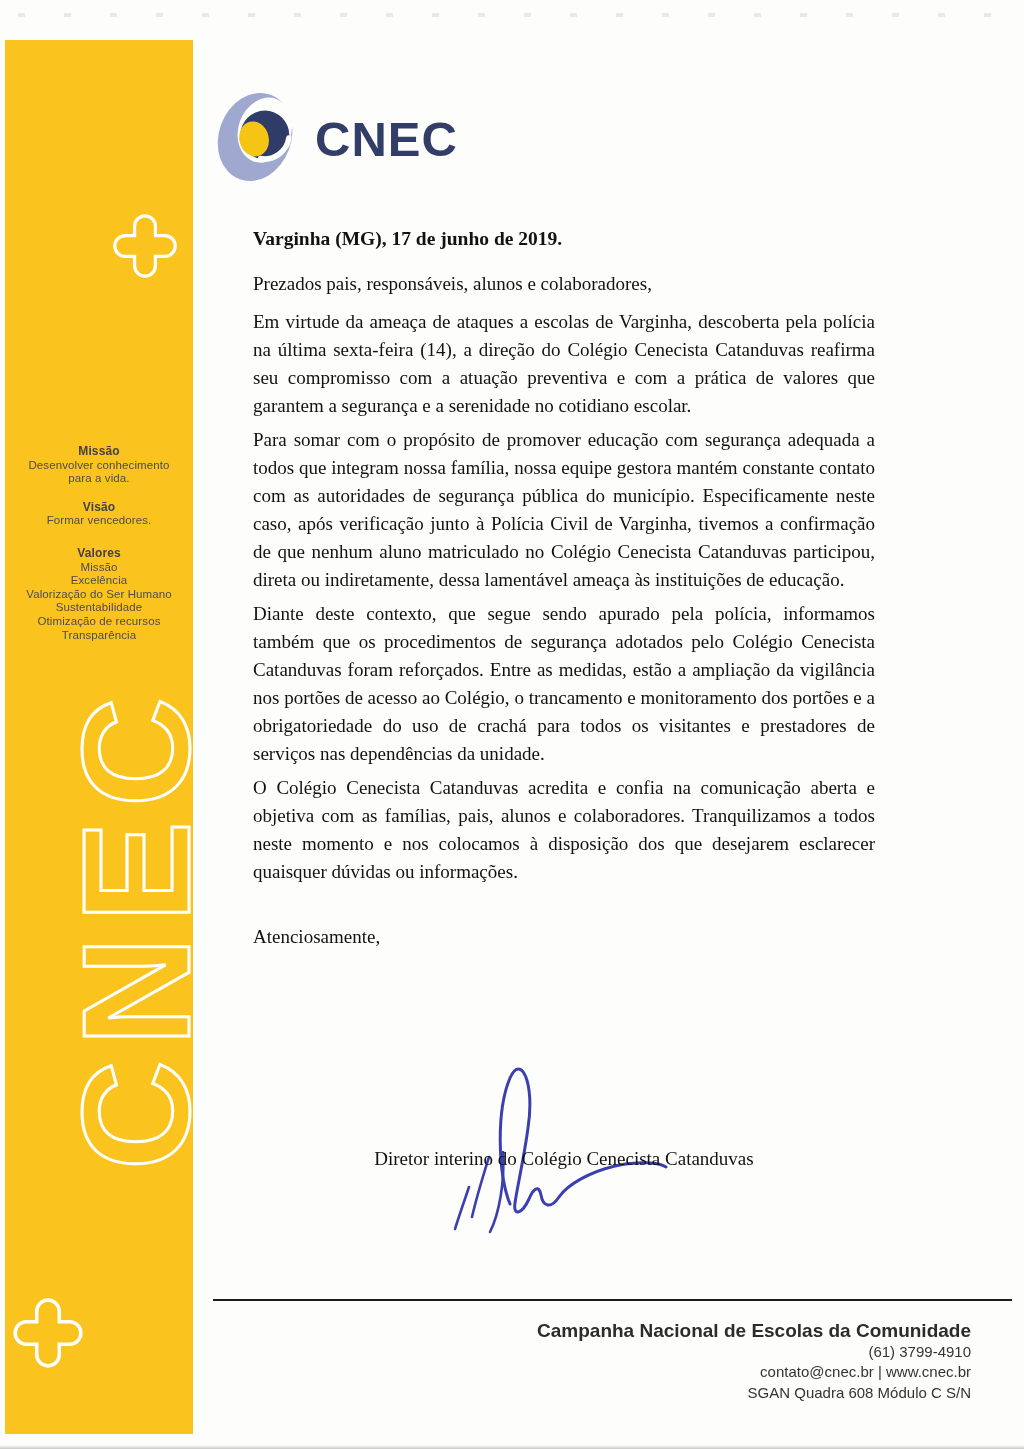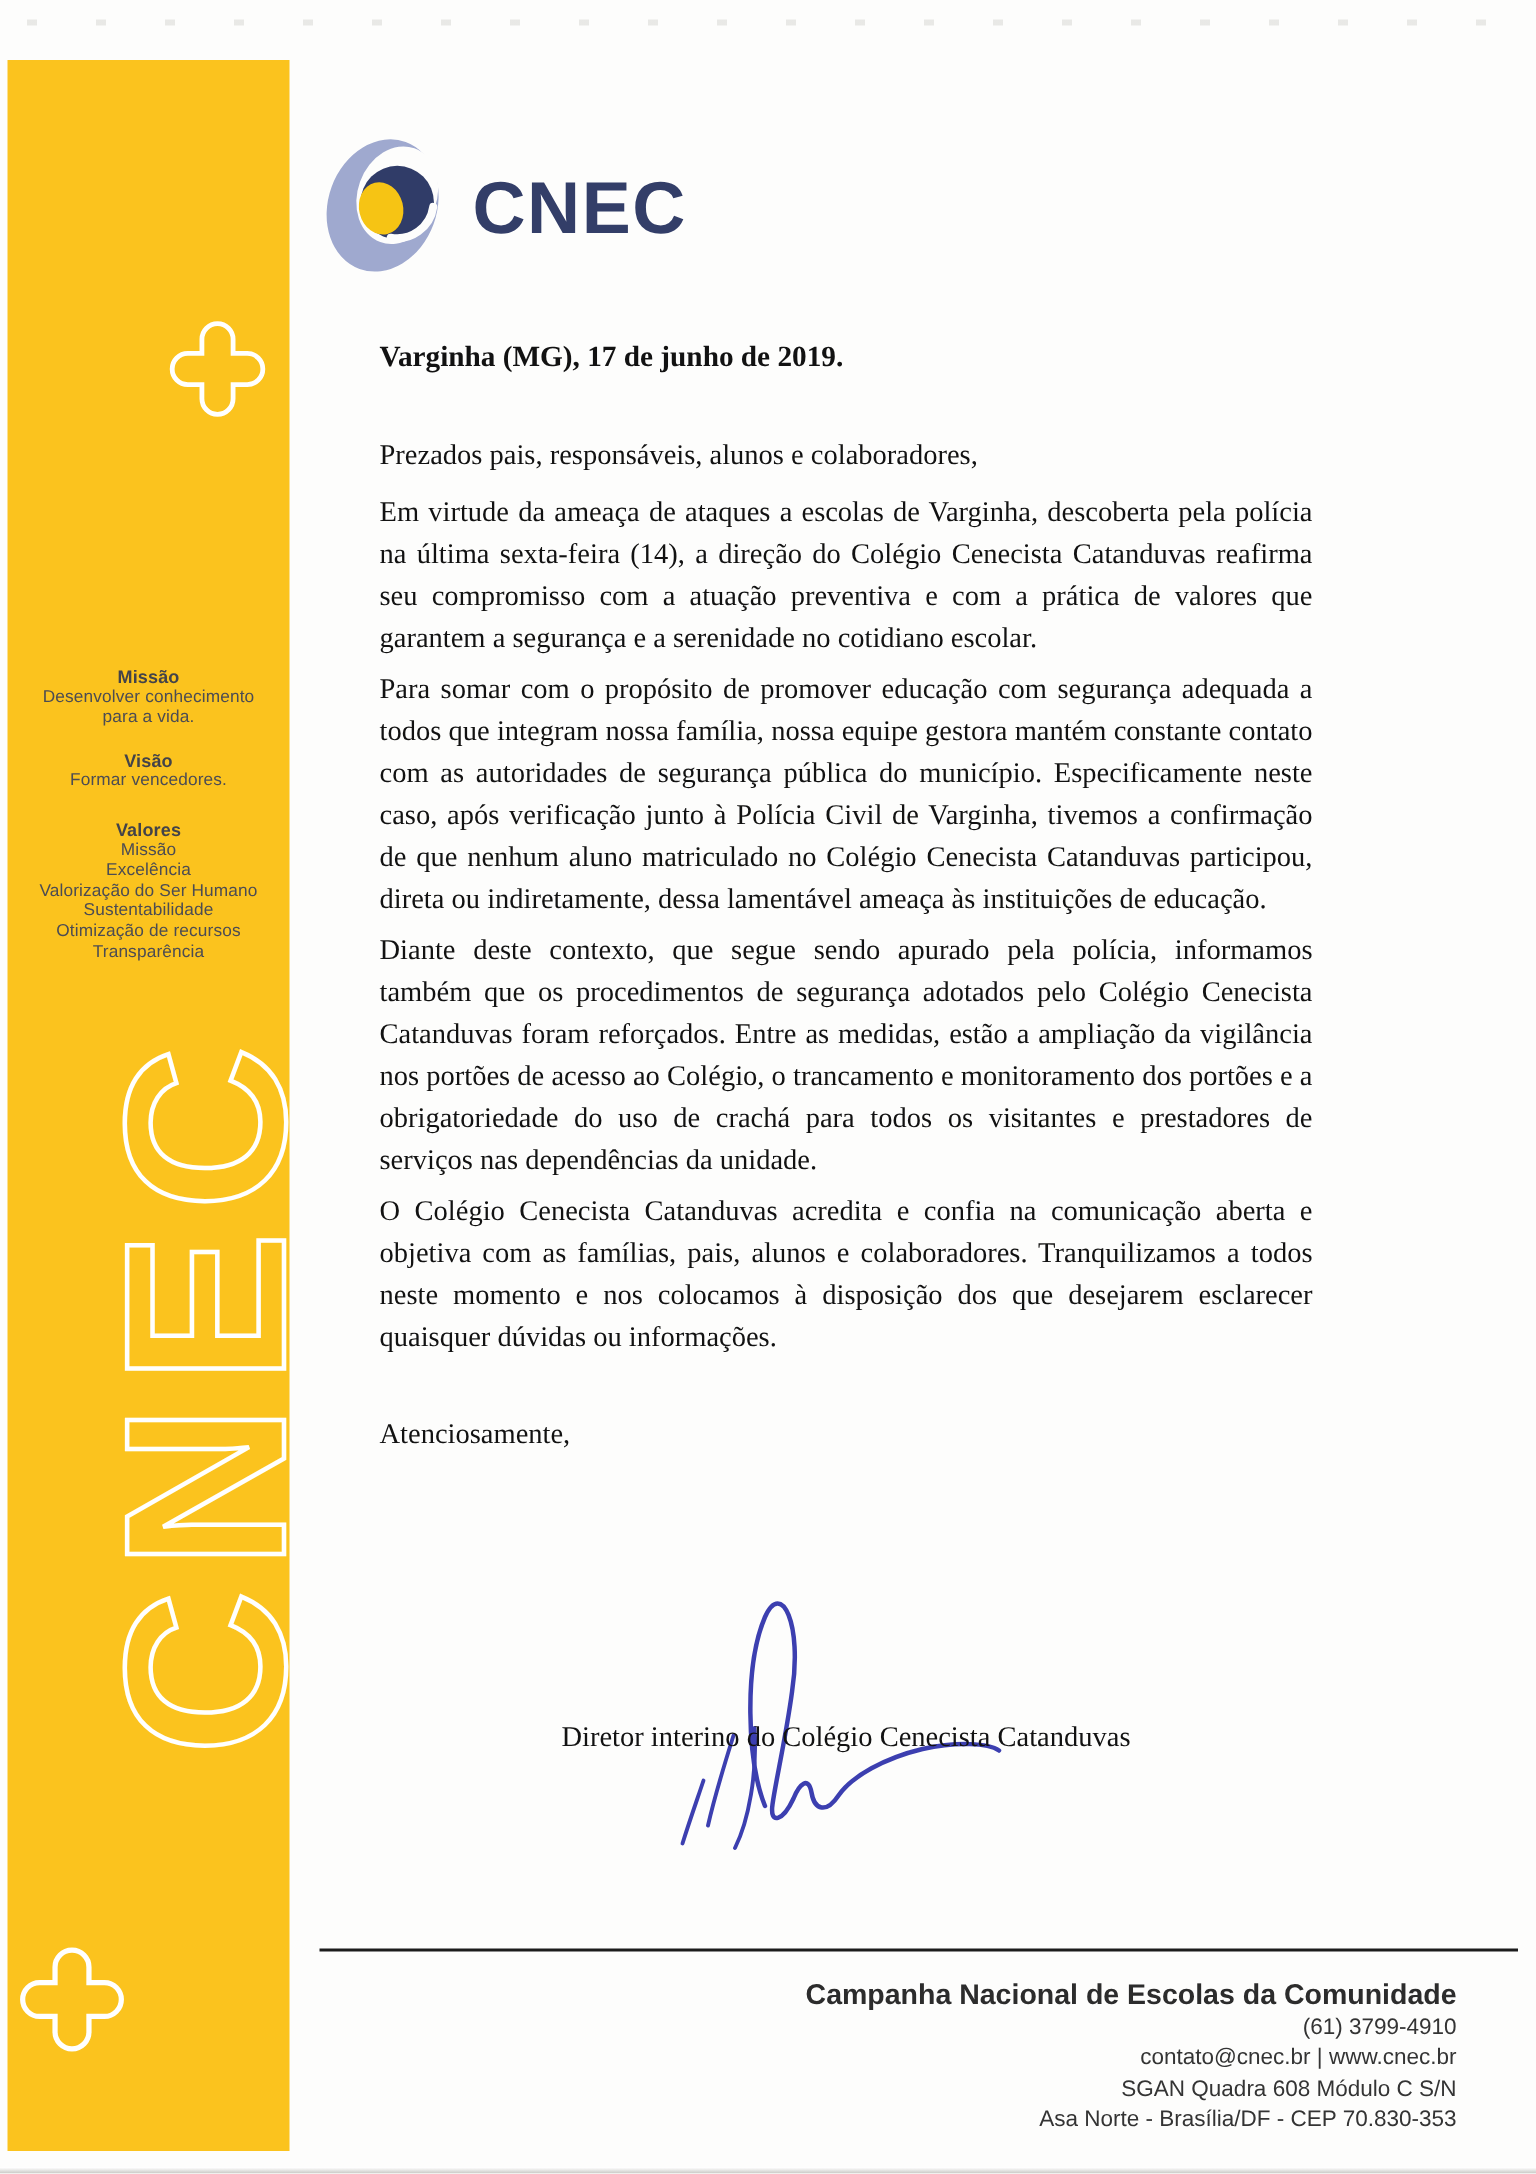--- a/index.html
+++ b/index.html
@@ -38,21 +38,21 @@
   }
   .logo-word{
     font-weight:bold;font-size:49px;letter-spacing:1px;color:#333e68;
     margin-left:12px;margin-top:6px;
   }
   .letter{
     position:absolute;left:253px;top:228px;width:622px;
     font-family:"Liberation Serif",serif;font-size:19px;color:#121212;
   }
   .date-line{font-weight:bold;font-size:19.5px;}
-  .greeting{margin-top:43px;}
+  .greeting{margin-top:23px;}
   .letter p{
     margin:6px 0 0 0;line-height:28px;text-align:justify;
   }
   .letter p.first{margin-top:13px;}
   .closing{margin-top:40px;}
   .sig-block{
     position:absolute;left:253px;top:1147px;width:622px;text-align:center;
     font-family:"Liberation Serif",serif;font-size:19px;color:#121212;line-height:24px;
   }
   .sig-scribble{position:absolute;left:418px;top:1056px;width:252px;height:178px;}
@@ -136,16 +136,15 @@
 <div class="sig-block">
   <div>Diretor interino do Colégio Cenecista Catanduvas</div>
 </div>
 
 <div class="footer-rule"></div>
 <div class="footer">
   <div class="org">Campanha Nacional de Escolas da Comunidade</div>
   <div>(61) 3799-4910</div>
   <div>contato@cnec.br | www.cnec.br</div>
   <div>SGAN Quadra 608 Módulo C S/N</div>
-  <div>Asa Norte - Brasília/DF - CEP 70.830-353</div>
 </div>
 
 <div class="scan-bottom"></div>
 
 </body></html>

